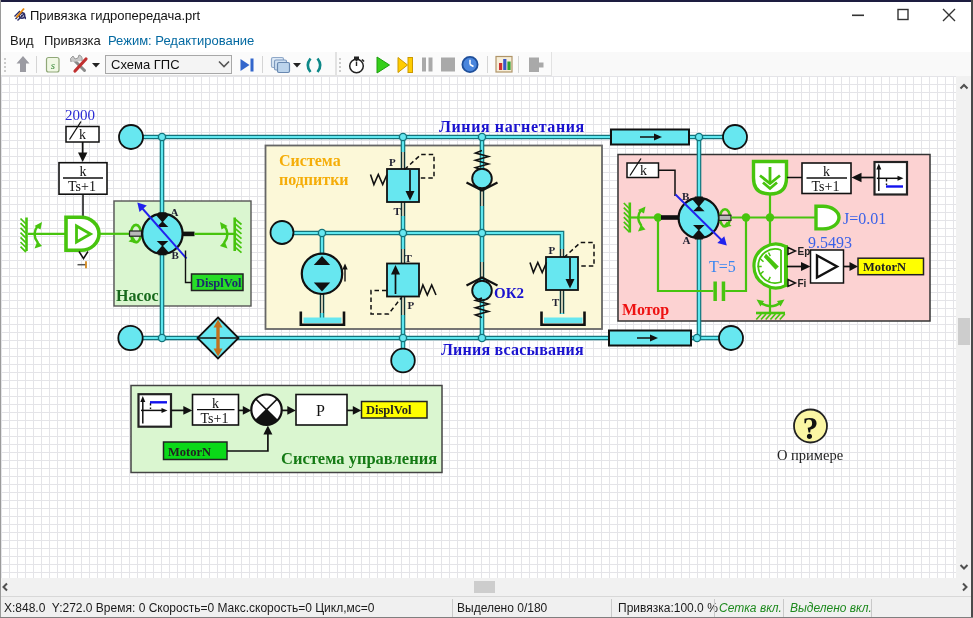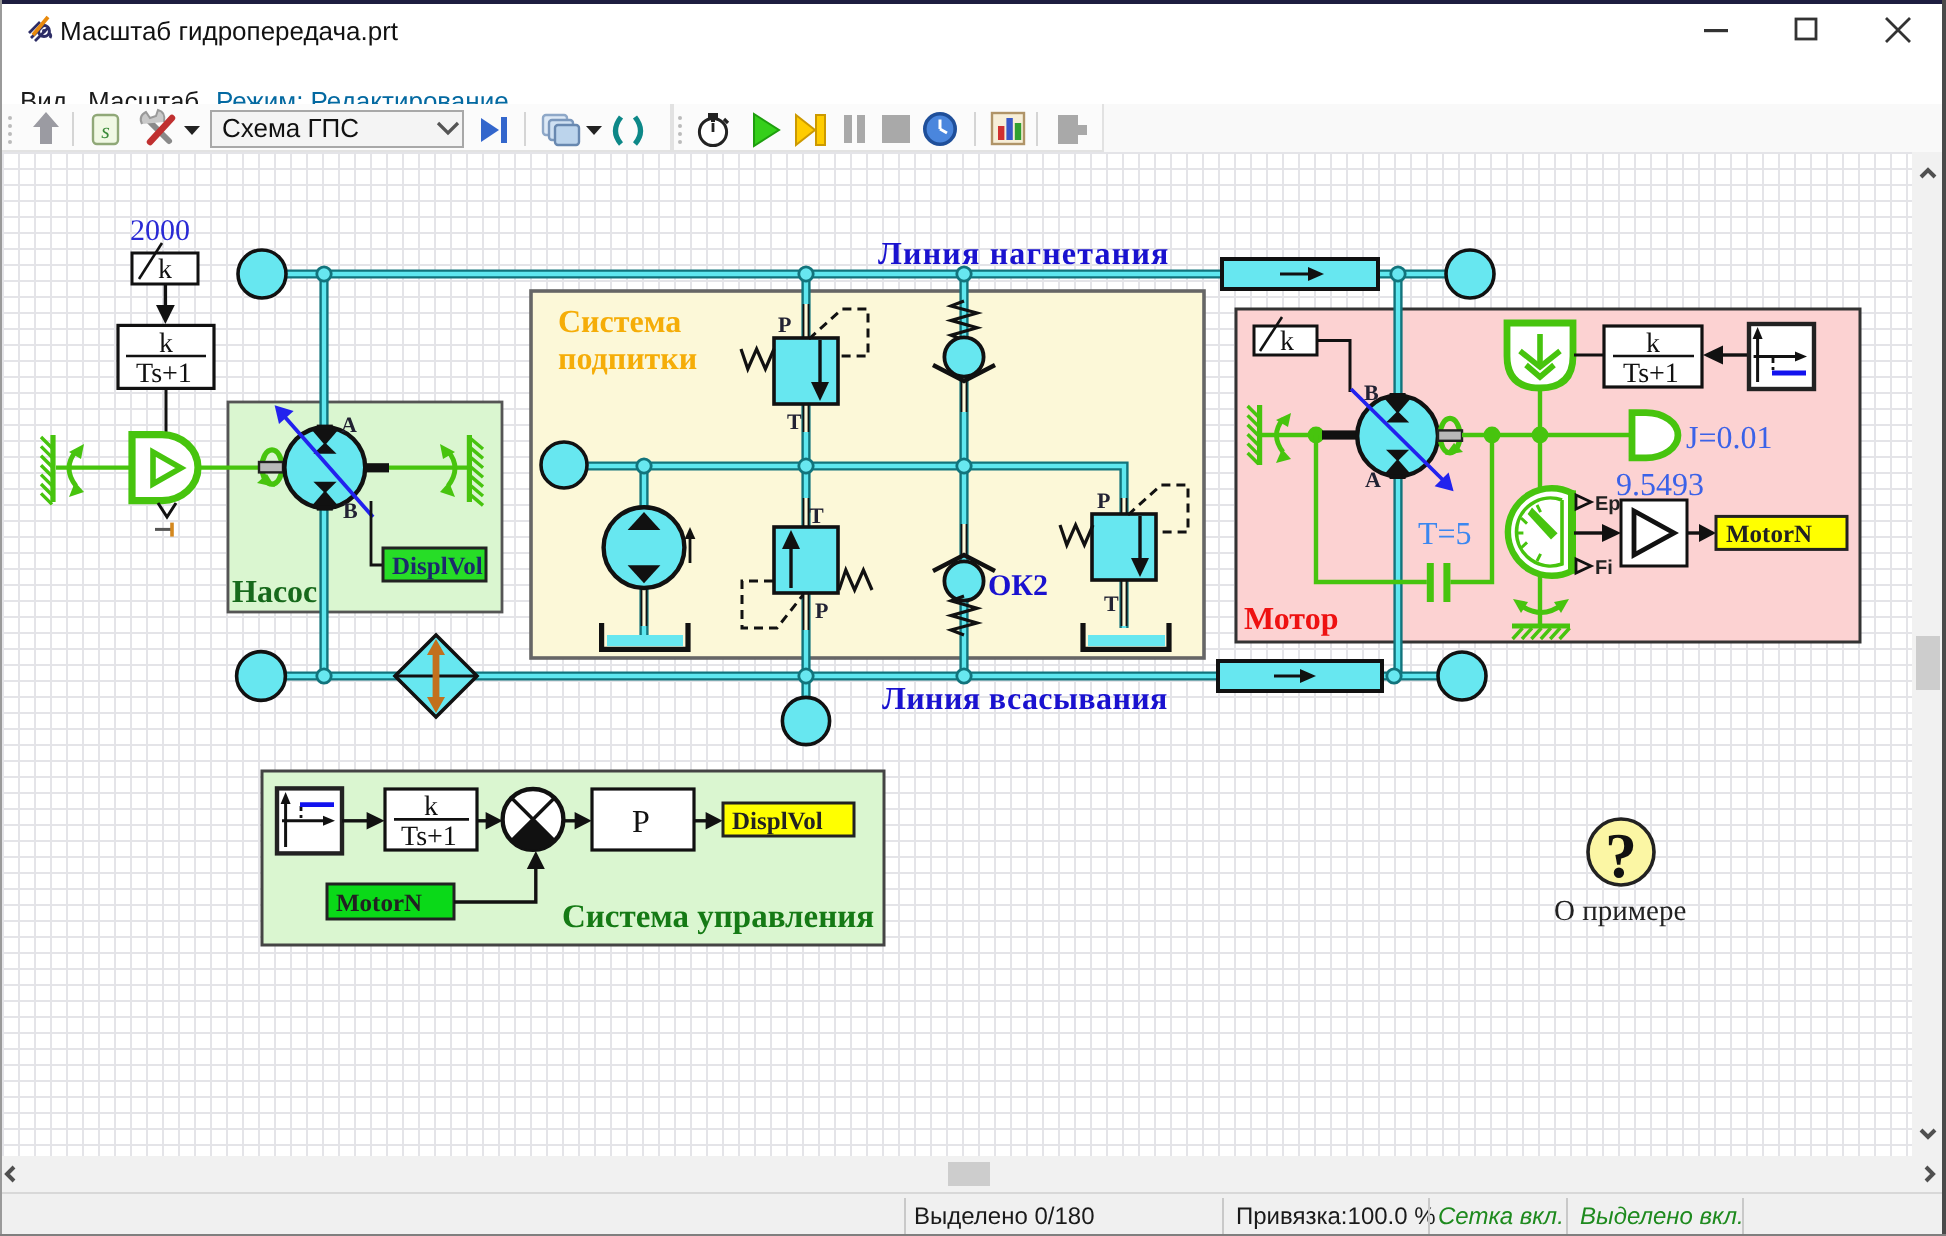--- a/index.html
+++ b/index.html
@@ -1,21 +1,21 @@
 <!DOCTYPE html>
 <html><head><meta charset="utf-8">
 <style>
 html,body{margin:0;padding:0;}
 body{width:973px;height:618px;position:relative;overflow:hidden;background:#fff;
  font-family:"Liberation Sans",sans-serif;}
 .abs{position:absolute;}
 #topborder{left:0;top:0;width:973px;height:2px;background:#1d1d40;}
 #titlebar{left:0;top:2px;width:973px;height:25px;background:#fff;}
 #title{left:30px;top:8px;font-size:13px;color:#111;}
-#menubar{left:0;top:37px;width:952px;height:25px;background:#fff;font-size:13px;color:#1a1a1a;text-decoration:underline;}
+#menubar{left:0;top:27px;width:952px;height:25px;background:#fff;font-size:13px;color:#1a1a1a;text-decoration:underline;}
 #toolbar{left:0;top:52px;width:973px;height:24px;background:#f9f9f9;border-bottom:1px solid #cfcfcf;}
 .tgrp{position:absolute;top:0;height:23px;background:#fbfbfb;border:1px solid #e2e2e2;border-top:none;}
 #canvas{left:1px;top:76px;width:955px;height:502px;background:#fff;
  background-image:linear-gradient(to right,#e4e4e8 1px,transparent 1px),linear-gradient(to bottom,#e4e4e8 1px,transparent 1px);
  background-size:8px 8px;overflow:hidden;text-align:center;}
 #vscroll{left:956px;top:76px;width:16px;height:502px;background:#f1f1f1;}
 #hscroll{left:0;top:578px;width:956px;height:18px;background:#f1f1f1;}
 #corner{left:956px;top:578px;width:16px;height:18px;background:#f1f1f1;}
 #vthumb{left:958px;top:318px;width:12px;height:27px;background:#cdcdcd;}
 #hthumb{left:474px;top:581px;width:21px;height:12px;background:#cdcdcd;}
@@ -24,36 +24,36 @@
 .sgreen{color:#1e8a1e;font-style:italic;}
 #rborder{left:971px;top:0;width:2px;height:618px;background:#4a4a4a;}
 #bborder{left:0;top:617px;width:973px;height:1px;background:#7f7f7f;}
 #lborder{left:0;top:0;width:1px;height:618px;background:#9a9a9a;}
 svg{display:block;}
 .st{font-family:"Liberation Serif",serif;}
 </style></head>
 <body>
 <div class="abs" id="titlebar"></div>
 <div class="abs" id="topborder"></div>
-<div class="abs" id="title">Масштаб гидропередача.prt</div>
+<div class="abs" id="title">Привязка гидропередача.prt</div>
 <svg class="abs" style="left:13px;top:7px" width="16" height="15" viewBox="0 0 16 15">
  <path d="M1.5 9.5 L7 4 M2.5 12 L9.5 5 M4.5 13.5 L11 7" stroke="#2d2d66" stroke-width="1.4" fill="none"></path>
  <circle cx="9" cy="8.5" r="2.7" stroke="#2d2d66" stroke-width="1.5" fill="none"></circle>
  <circle cx="9" cy="8.5" r="1" fill="#2d2d66"></circle>
  <path d="M11.5 9.5 Q13 10.5 12 12" stroke="#2d2d66" stroke-width="1.4" fill="none"></path>
  <path d="M3.5 10.5 L11 1.5" stroke="#e8890c" stroke-width="1.9" fill="none"></path>
 </svg>
 <svg class="abs" style="left:846px;top:2px" width="115" height="25" viewBox="0 0 115 25">
  <rect x="6" y="12.5" width="12" height="1.6" fill="#333"></rect>
  <rect x="52" y="7.5" width="10" height="10" fill="none" stroke="#333" stroke-width="1.4"></rect>
  <path d="M97 7 L109 19 M109 7 L97 19" stroke="#333" stroke-width="1.4"></path>
 </svg>
 <div class="abs" id="menubar">
  <span class="abs" style="left:10px;top:6px">Вид</span>
- <span class="abs" style="left:44px;top:6px">Масштаб</span>
+ <span class="abs" style="left:44px;top:6px">Привязка</span>
  <span class="abs" style="left:108px;top:6px;color:#0369a1">Режим: Редактирование</span>
 </div>
 <div class="abs" id="toolbar">
  <div class="tgrp" style="left:0px;width:334px;"></div>
  <div class="tgrp" style="left:336px;width:214px;"></div>
 </div>
 <svg class="abs" style="left:0;top:52px" width="560" height="24" viewBox="0 0 560 24">
  <g fill="#bbb">
       <circle cx="5" cy="7" r="1"></circle>
       <circle cx="5" cy="11" r="1"></circle>
@@ -461,20 +461,21 @@
  <g fill="#b0b0b0">
       <circle cx="10" cy="2" r="1.1"></circle>
       <circle cx="6" cy="6" r="1.1"></circle>
       <circle cx="10" cy="6" r="1.1"></circle>
       <circle cx="2" cy="10" r="1.1"></circle>
       <circle cx="6" cy="10" r="1.1"></circle>
       <circle cx="10" cy="10" r="1.1"></circle>
     </g>
 </svg>
 <div class="abs" id="statusbar">
+ <span class="abs" style="left:4px;top:4px">X:848.0&nbsp; Y:272.0 Время: 0 Скорость=0 Макс.скорость=0 Цикл,мс=0</span>
  <span class="abs" style="left:457px;top:4px">Выделено 0/180</span>
  <span class="abs" style="left:618px;top:4px">Привязка:100.0 %</span>
  <span class="abs sgreen" style="left:719px;top:4px">Сетка вкл.</span>
  <span class="abs sgreen" style="left:790px;top:4px">Выделено вкл.</span>
  <span class="ssep" style="left:452px"></span>
  <span class="ssep" style="left:611px"></span>
  <span class="ssep" style="left:714px"></span>
  <span class="ssep" style="left:783px"></span>
  <span class="ssep" style="left:871px"></span>
 </div>

